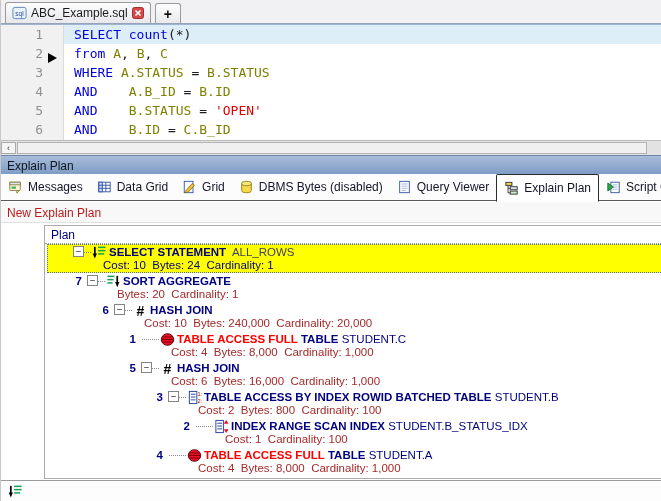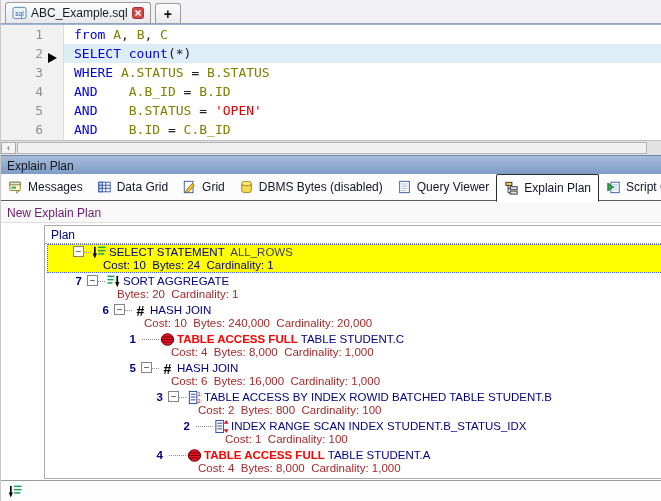--- a/index.html
+++ b/index.html
@@ -42,37 +42,37 @@
                 color:#10151e;padding:3px 0 0 6px;}
   
   .result-tabbar{position:absolute;top:174px;left:0;width:661px;height:27px;background:#fcfcfc;
                  border-bottom:1px solid #5a5a5a;display:flex;align-items:center;box-sizing:border-box;}
   .rtab{display:flex;align-items:center;gap:5px;padding:0 7px;height:26px;color:#14142a;white-space:nowrap;}
   .rtab.active{border:1px solid #2b2b2b;border-bottom:1px solid #fff;background:#fff;height:26px;
                margin-bottom:-1px;border-radius:2px 2px 0 0;position:relative;z-index:2;}
   .rsep{width:1px;height:16px;background:#c4c4c4;}
   
   .subbar{position:absolute;top:202px;left:0;width:661px;height:21px;background:#f8f8f8;
-          border-bottom:1px solid #e0e0e0;color:#701a75;padding:4px 0 0 6px;box-sizing:border-box;}
+          border-bottom:1px solid #e0e0e0;color:#b91c1c;padding:4px 0 0 6px;box-sizing:border-box;}
   
   .plan-panel{position:absolute;top:225px;left:3px;width:654px;height:254px;border:1px solid #ababab;
               background:#fff;box-sizing:border-box;overflow:hidden;margin-left:40px;}
   .plan-colheader{height:18px;border-bottom:1px dotted #999;color:#000080;padding:2px 0 0 6px;box-sizing:border-box;}
   .tree{position:relative;font-size:11.5px;}
   .node{position:relative;height:29px;padding-top:1px;box-sizing:border-box;}
   .node.selected{background:#ffff00;outline:1px dotted #4a66c8;outline-offset:-1px;margin:0 2px;}
   .trow{position:relative;height:14px;}
   .seq{position:absolute;width:14px;text-align:right;font-weight:bold;color:#000080;top:1px;}
   .box{position:absolute;width:11px;height:11px;border:1px solid #848484;background:#fff;top:1px;
        font:9px/9px "DejaVu Sans Mono",monospace;text-align:center;color:#333;box-sizing:border-box;}
   .lead{position:absolute;border-top:1px dotted #8a8a8a;top:7px;}
   .nicon{position:absolute;width:15px;height:15px;top:0;}
   .nicon svg{width:100%;height:100%;}
   .ntext{position:absolute;top:1px;white-space:pre;}
-  .p-nb{color:#000080;font-weight:normal;} .p-rb{color:#ff0000;font-weight:bold;}
+  .p-nb{color:#000080;font-weight:bold;} .p-rb{color:#ff0000;font-weight:bold;}
   .p-n{color:#000080;} .p-dim{color:#3f3f5f;}
   .srow{height:14px;white-space:pre;color:#a52a2a;}
   .srow.navy{color:#000080;}
   
   .status{position:absolute;top:480px;left:0;width:661px;height:21px;background:#fdfdfd;border-top:1px solid #9a9a9a;
           display:flex;align-items:center;gap:7px;padding-left:7px;box-sizing:border-box;}
   .status .num{font-weight:bold;color:#000080;}
 </style>
 </head>
 <body>
@@ -100,22 +100,22 @@
   <div class="gutter" id="gutter">
       <div class="gnum">1</div>
       <div class="gnum">2</div>
       <div class="gnum">3</div>
       <div class="gnum">4</div>
       <div class="gnum">5</div>
       <div class="gnum">6</div>
     </div>
   <div class="marker" style="top:28px;"></div>
   <div class="code-area" id="code-area">
+      <div class="code-row active"><span class="kw">SELECT</span><span class="pl"> </span><span class="kw">count</span><span class="pl">(*)</span></div>
       <div class="code-row"><span class="kw">from</span><span class="pl"> </span><span class="id">A</span><span class="pl">, </span><span class="id">B</span><span class="pl">, </span><span class="id">C</span></div>
-      <div class="code-row active"><span class="kw">SELECT</span><span class="pl"> </span><span class="kw">count</span><span class="pl">(*)</span></div>
       <div class="code-row"><span class="kw">WHERE</span><span class="pl"> </span><span class="id">A.STATUS</span><span class="pl"> = </span><span class="id">B.STATUS</span></div>
       <div class="code-row"><span class="kw">AND</span><span class="pl">    </span><span class="id">A.B_ID</span><span class="pl"> = </span><span class="id">B.ID</span></div>
       <div class="code-row"><span class="kw">AND</span><span class="pl">    </span><span class="id">B.STATUS</span><span class="pl"> = </span><span class="str">'OPEN'</span></div>
       <div class="code-row"><span class="kw">AND</span><span class="pl">    </span><span class="id">B.ID</span><span class="pl"> = </span><span class="id">C.B_ID</span></div>
     </div>
 </div>
 
 <div class="hscroll">
   <div class="hs-btn">‹</div>
   <div class="hs-thumb"></div>

